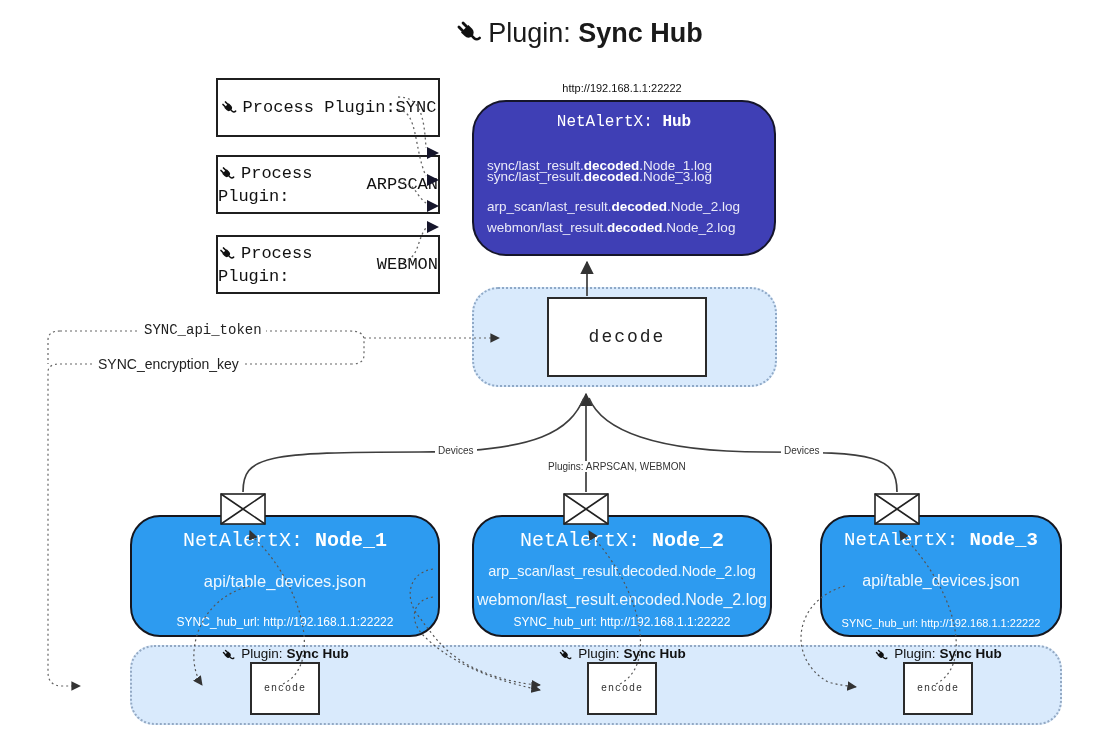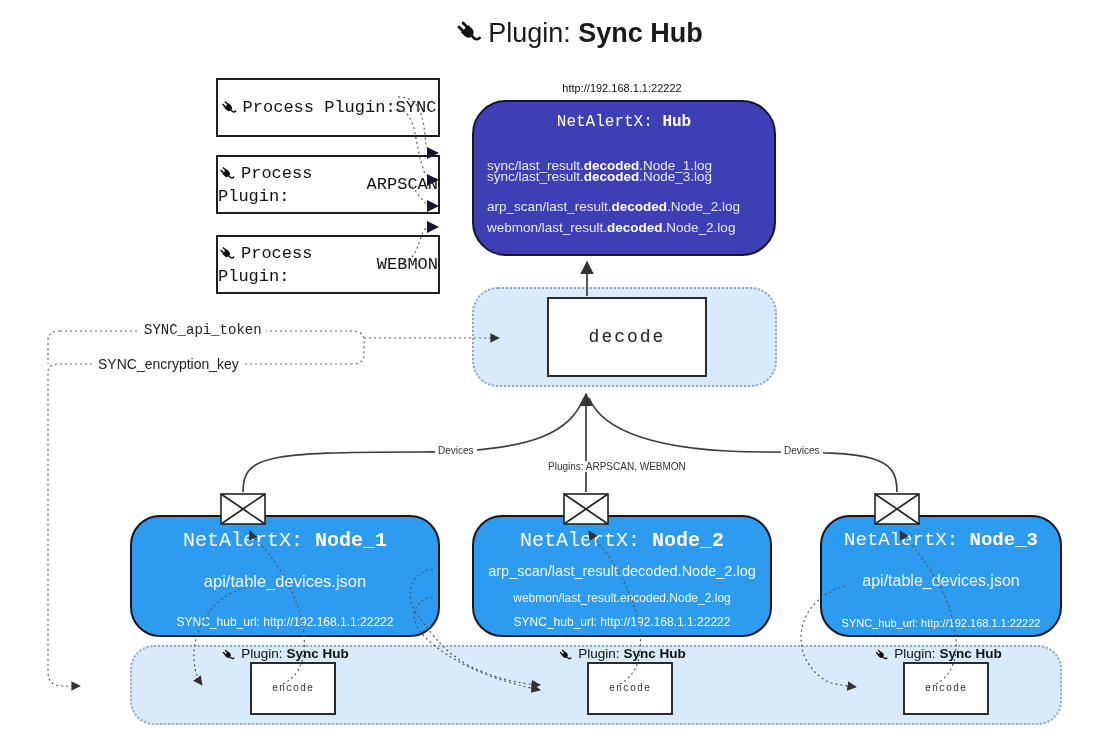--- a/index.html
+++ b/index.html
@@ -36,21 +36,21 @@
   
   .node{background:#2d9bf0;border:2px solid #16161d;border-radius:30px;z-index:2;color:#fff;box-sizing:border-box;}
   .node-title{position:absolute;left:0;right:0;top:12px;text-align:center;
        font-family:"Liberation Mono",monospace;font-size:20px;white-space:nowrap;}
   .node-title b{font-weight:700;}
   .node-line{position:absolute;left:0;right:0;text-align:center;color:rgba(255,255,255,.93);white-space:nowrap;}
   .node-url{position:absolute;left:0;right:0;bottom:6px;text-align:center;font-size:12px;color:#fff;white-space:nowrap;}
   
   #band{left:90px;top:645px;width:932px;height:80px;background:#d9eafc;
        border:2px dotted #93a9c4;border-radius:24px;z-index:1;box-sizing:border-box;}
-  .encode-box{width:86px;height:53px;background:#fff;border:2px solid #2b2b2b;z-index:3;
+  .encode-box{width:70px;height:53px;background:#fff;border:2px solid #2b2b2b;z-index:3;
        display:flex;align-items:center;justify-content:center;
        font-family:"Liberation Mono",monospace;font-size:10px;letter-spacing:1px;color:#333;box-sizing:border-box;}
   .badge{z-index:6;font-size:13.5px;color:#111;text-align:center;width:180px;white-space:nowrap;}
   .badge b{font-weight:700;}
   #overlay{position:absolute;left:0;top:0;z-index:5;pointer-events:none;}
 </style>
 </head>
 <body>
 
 <div id="canvas">
@@ -116,21 +116,21 @@
   <div class="abs edge-lbl" style="left:505px;top:461px;">Plugins: ARPSCAN, WEBMON</div>
 
   <div class="abs node" style="left:90px;top:515px;width:310px;height:122px;">
     <div class="node-title"><span>NetAlertX: </span><b>Node_1</b></div>
     <div class="node-line" style="top:55px;font-size:16.5px;">api/table_devices.json</div>
     <div class="node-url">SYNC_hub_url: http://192.168.1.1:22222</div>
   </div>
   <div class="abs node" style="left:432px;top:515px;width:300px;height:122px;">
     <div class="node-title"><span>NetAlertX: </span><b>Node_2</b></div>
     <div class="node-line" style="top:46px;font-size:14.5px;">arp_scan/last_result.decoded.Node_2.log</div>
-    <div class="node-line" style="top:74px;font-size:12px;">webmon/last_result.encoded.Node_2.log</div>
+    <div class="node-line" style="top:74px;font-size:16px;">webmon/last_result.encoded.Node_2.log</div>
     <div class="node-url">SYNC_hub_url: http://192.168.1.1:22222</div>
   </div>
   <div class="abs node" style="left:780px;top:515px;width:242px;height:122px;">
     <div class="node-title" style="font-size:19px;"><span>NetAlertX: </span><b>Node_3</b></div>
     <div class="node-line" style="top:55px;font-size:16px;">api/table_devices.json</div>
     <div class="node-url" style="font-size:11px;">SYNC_hub_url: http://192.168.1.1:22222</div>
   </div>
 
   <div class="abs" id="band"></div>
   <div class="abs badge" style="left:155px;top:646px;"><svg class="plug-svg" width="14" height="14" viewBox="0 0 24 24">

